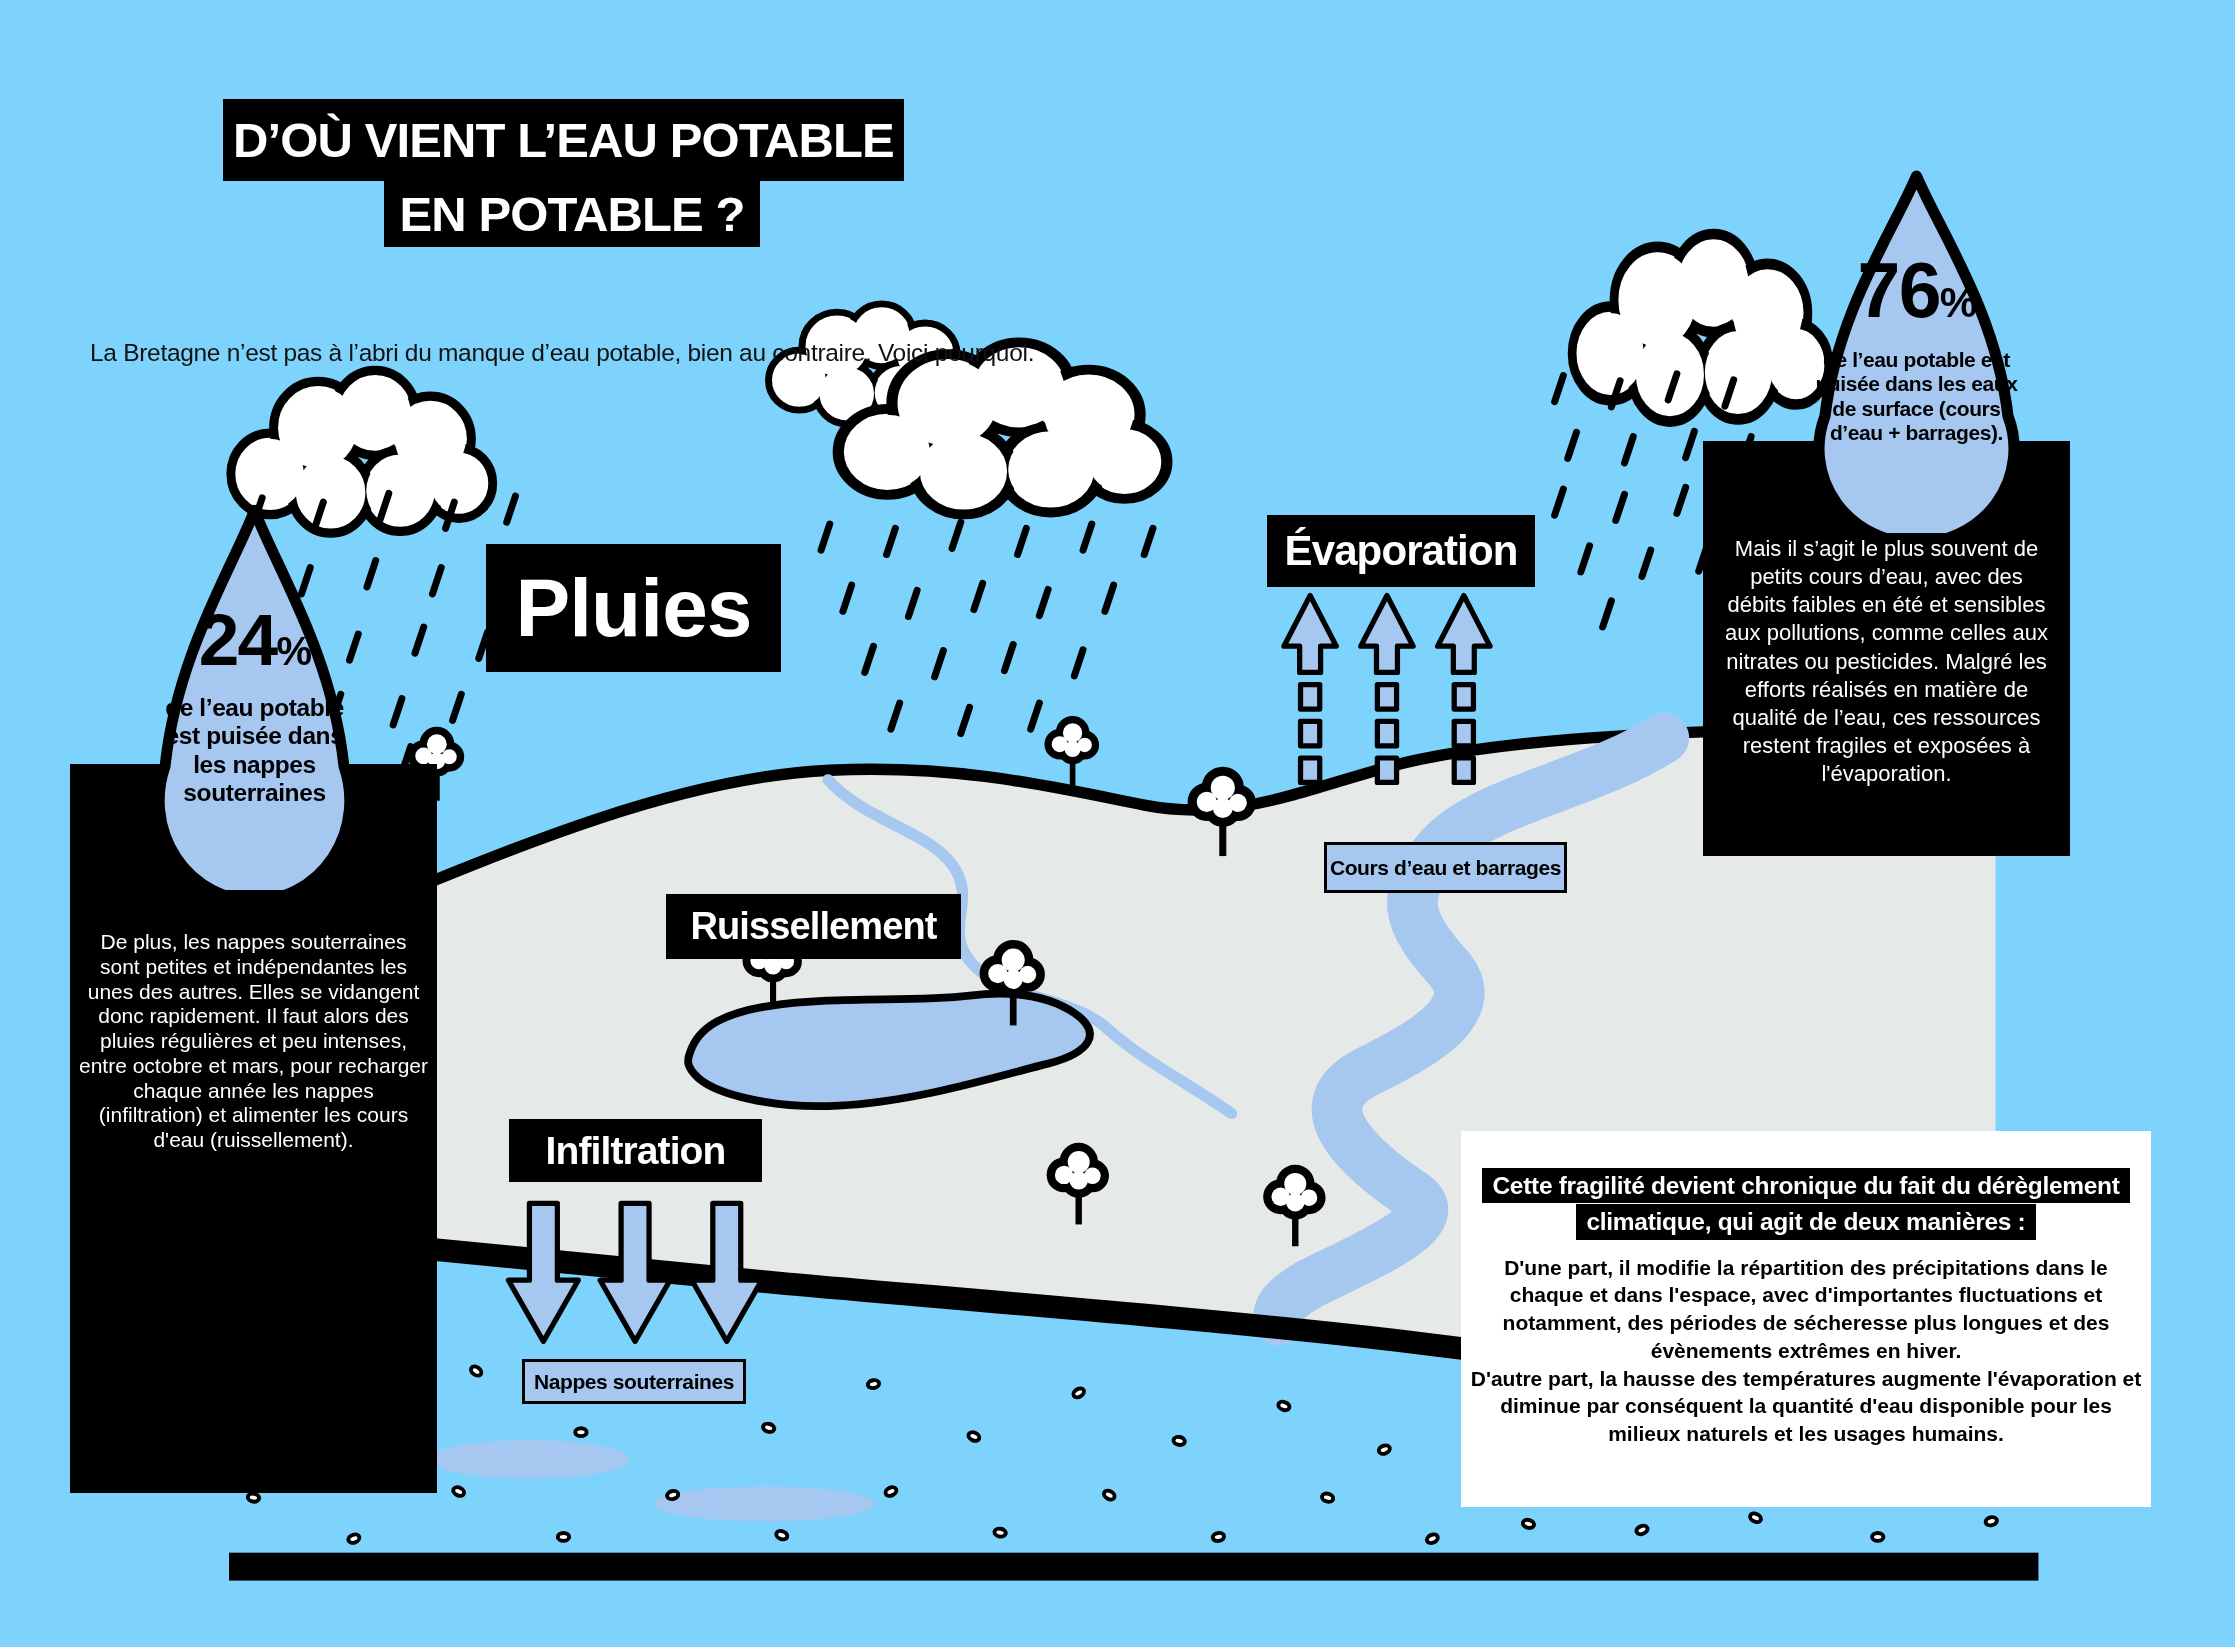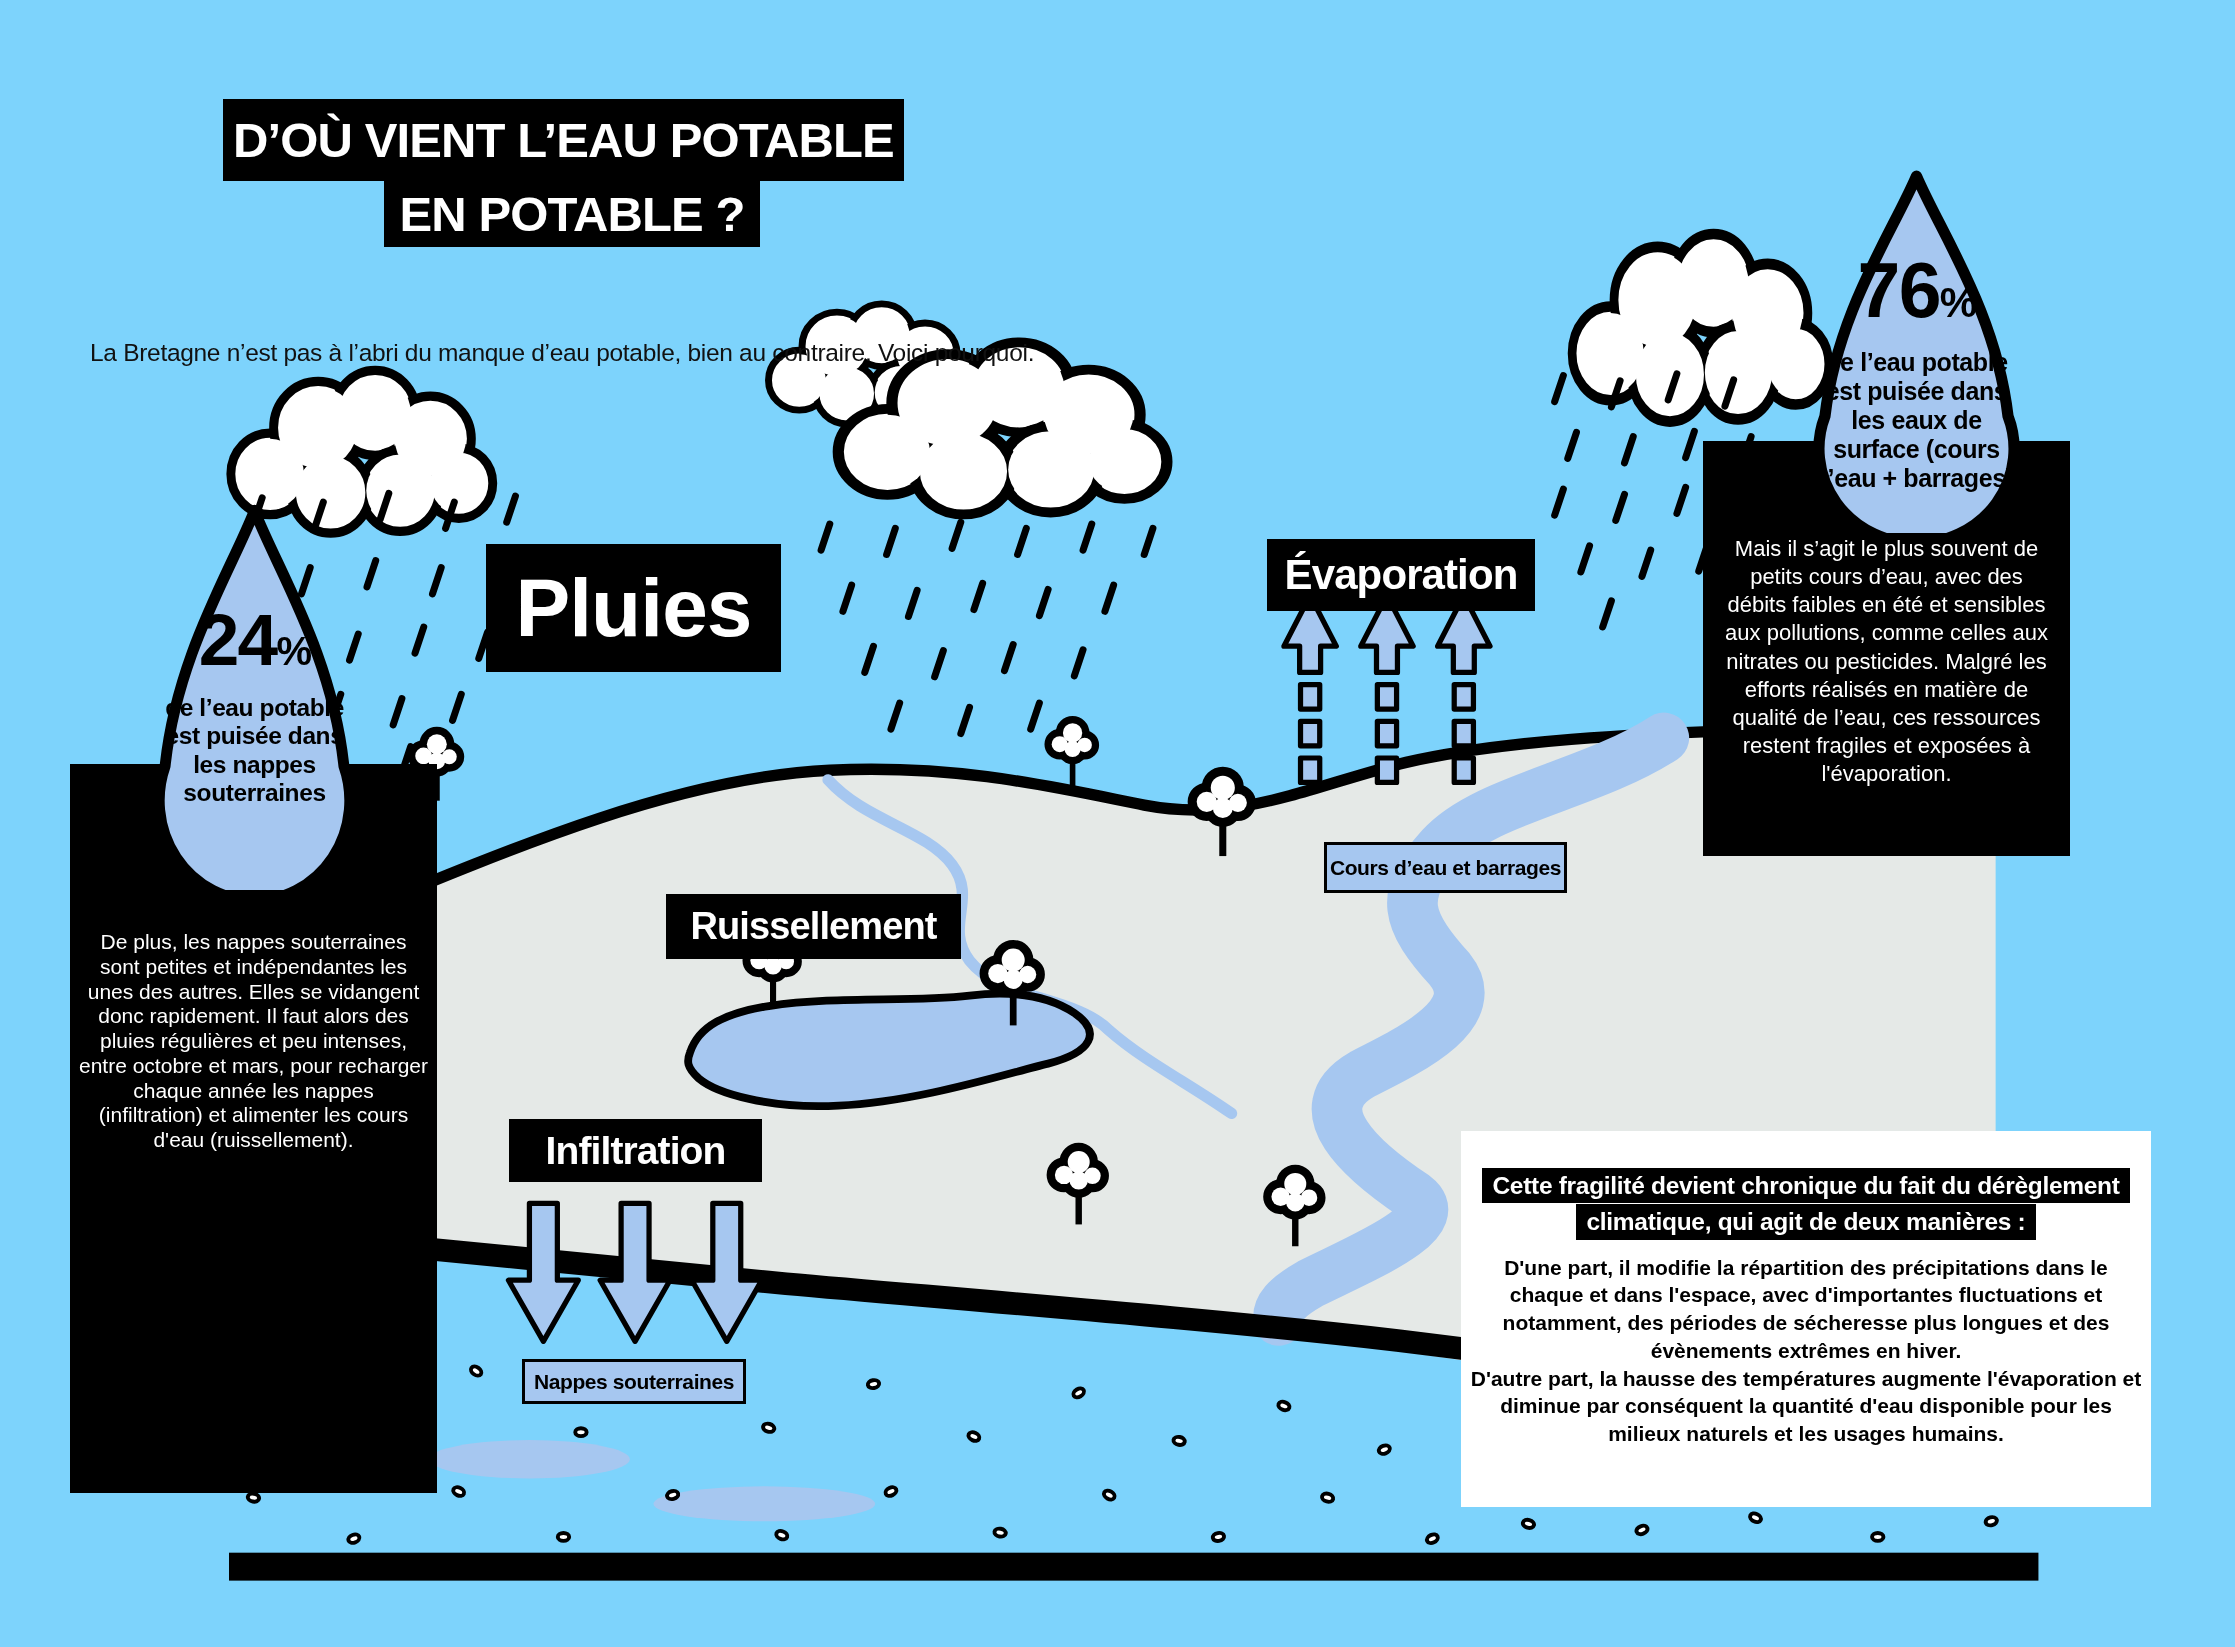--- a/index.html
+++ b/index.html
@@ -13,21 +13,21 @@
   
   .blackbar{background:#000;color:#fff;display:flex;align-items:center;justify-content:center;
             font-weight:700;letter-spacing:-0.9px;white-space:nowrap;}
   #title-line1{left:223px;top:99px;width:681px;height:82px;font-size:49px;}
   #title-line2{left:384px;top:181px;width:376px;height:66px;font-size:49px;}
   #subtitle{left:90px;top:339px;font-size:24.5px;letter-spacing:-0.3px;color:#111;}
 
   #label-pluies{left:486px;top:500px;width:295px;height:128px;font-size:82px;margin-top:44px;}
   #label-ruissellement{left:666px;top:894px;width:295px;height:65px;font-size:38px;}
   #label-infiltration{left:509px;top:1119px;width:253px;height:63px;font-size:39px;}
-  #label-evaporation{left:1267px;top:515px;width:268px;height:72px;font-size:42px;margin-top:24px;}
+  #label-evaporation{left:1267px;top:515px;width:268px;height:72px;font-size:42px;}
 
   .bluetag{background:#a6c7f0;border:3.5px solid #000;display:flex;align-items:center;justify-content:center;
            font-weight:700;white-space:nowrap;letter-spacing:-0.4px;}
   #label-cours{left:1324px;top:842px;width:243px;height:51px;font-size:21px;}
   #label-nappes{left:522px;top:1359px;width:224px;height:45px;font-size:21px;}
 
   
   #panel-left{left:70px;top:764px;width:367px;height:729px;background:#000;color:#fff;
               padding:166px 8.7px 0 8.7px;text-align:center;font-size:21px;line-height:1.18;}
   #panel-left p{margin:0;}
@@ -53,21 +53,21 @@
   .dropval{font-weight:700;letter-spacing:-1.7px;}
   .dropval .unit{font-weight:700;}
   .dropcap{font-weight:700;line-height:1.16;letter-spacing:-0.4px;}
   #drop-left{left:128px;top:500px;width:253px;height:390px;}
   #drop-left .dropval{top:98px;font-size:73px;}
   #drop-left .dropval .unit{font-size:40px;}
   #drop-left .dropcap{top:194px;padding:0 24.5px;font-size:24.5px;}
   #drop-right{left:1787px;top:166px;width:259px;height:367px;}
   #drop-right .dropval{top:80px;font-size:77px;}
   #drop-right .dropval .unit{font-size:42px;}
-  #drop-right .dropcap{top:182px;padding:0 19px;font-size:25px;}
+  #drop-right .dropcap{top:182px;padding:0 19px;font-size:21px;}
 
   
   .wshape{fill:#a6c7f0;stroke:#000;stroke-width:6;stroke-linejoin:round;}
   .cs{fill:#fff;stroke:#000;stroke-width:10;}
   .cf{fill:#fff;stroke:none;}
   .rain line{stroke:#000;stroke-width:8;stroke-linecap:round;}
 </style>
 </head>
 <body>
 

